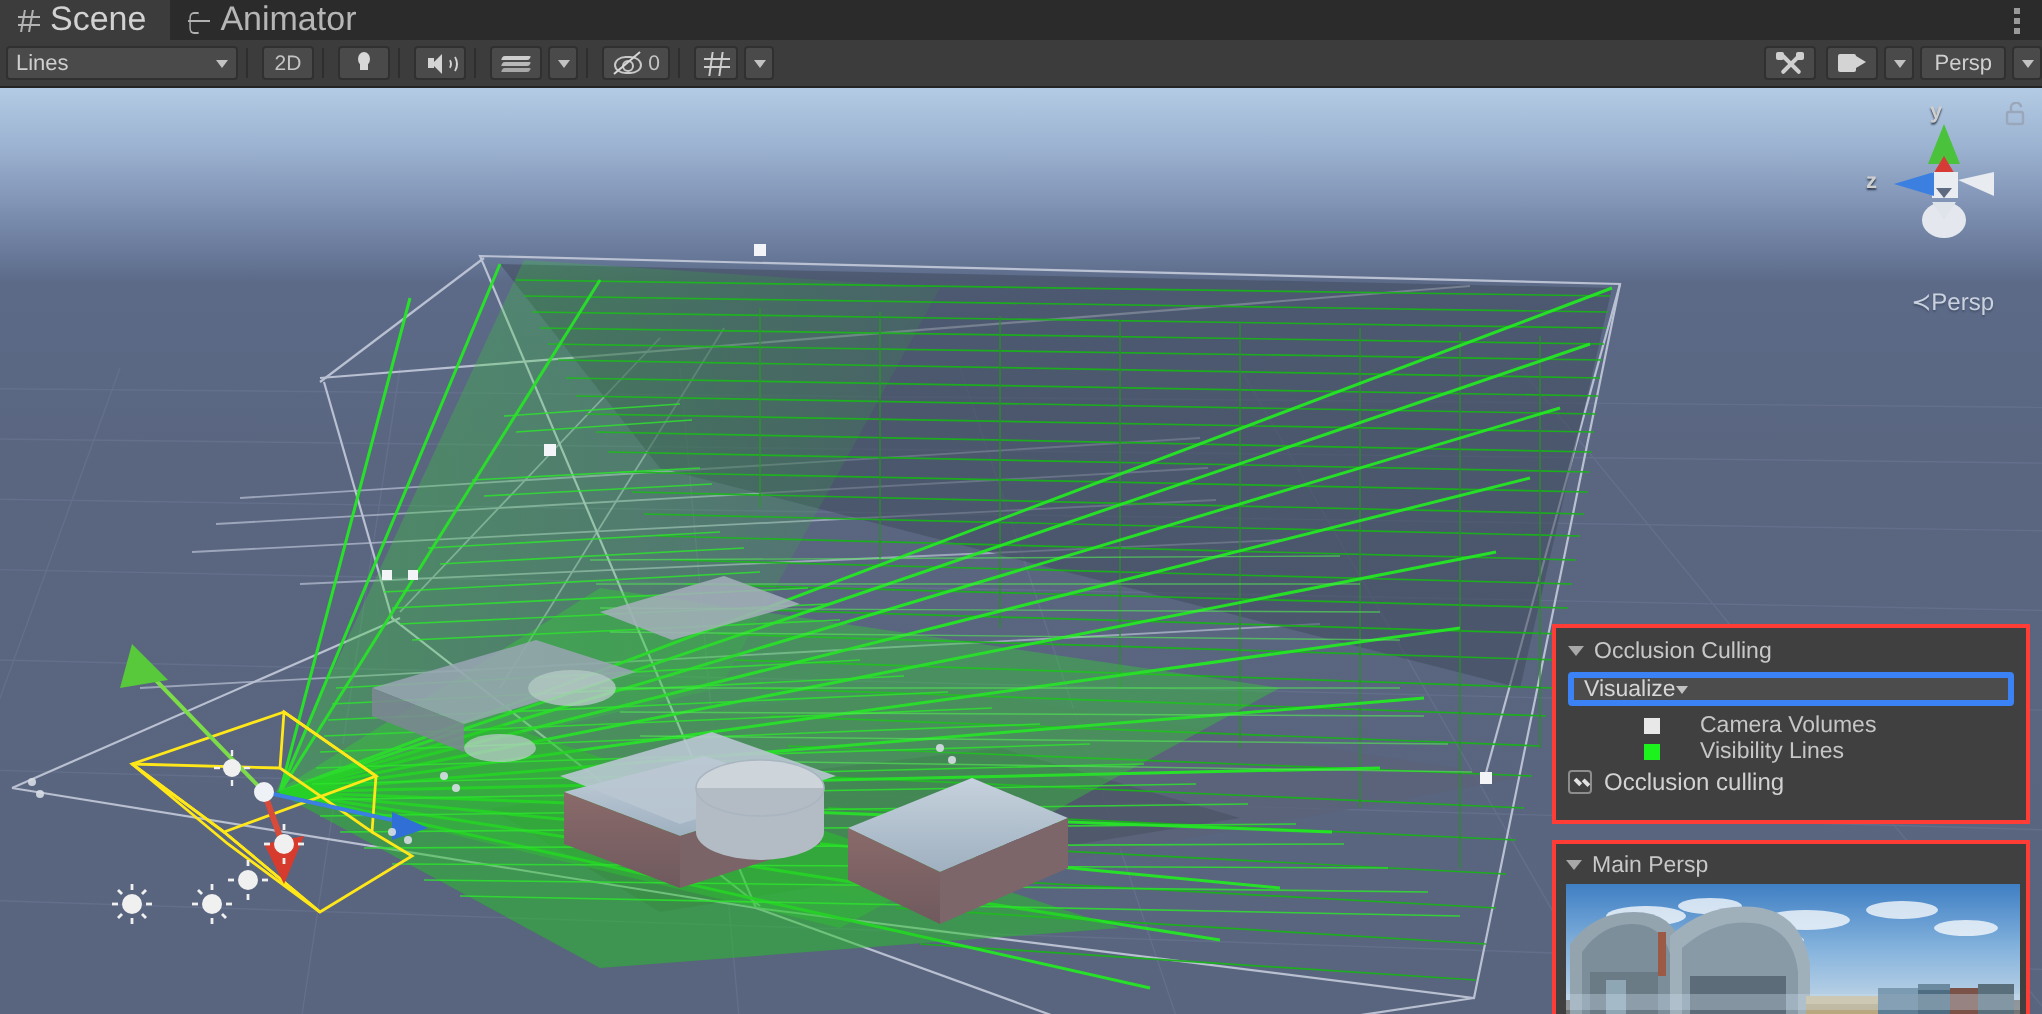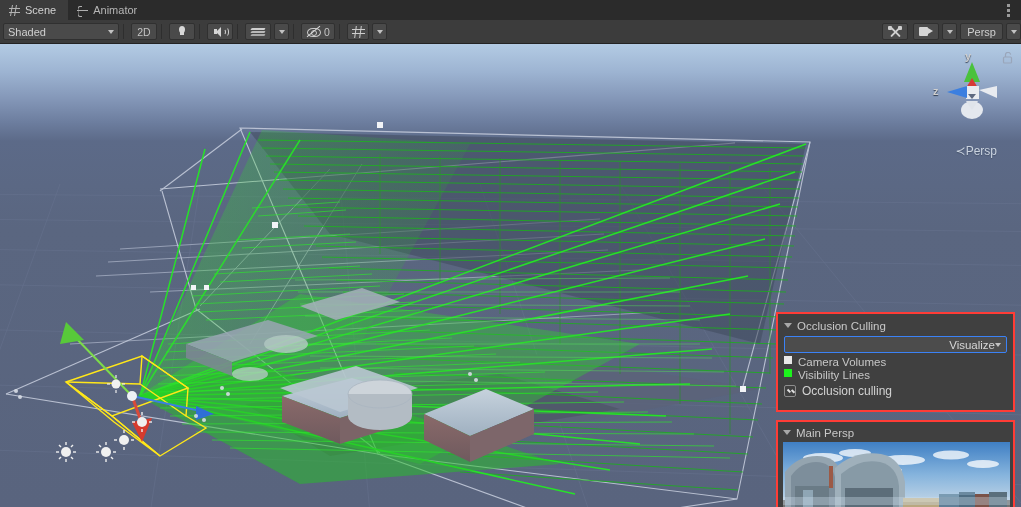--- a/index.html
+++ b/index.html
@@ -5,21 +5,21 @@
   html,body{margin:0;padding:0;background:#1e1e1e;}
   body{width:1021px;height:507px;overflow:hidden;
        font-family:"Liberation Sans","DejaVu Sans",sans-serif;
        -webkit-font-smoothing:antialiased;}
   #app{position:relative;width:1021px;height:507px;overflow:hidden;background:#383838;}
 
   
   .tabbar{position:absolute;left:0;top:0;width:1021px;height:20px;background:#2b2b2b;
           display:flex;align-items:stretch;}
   .tab{display:flex;align-items:center;gap:5px;padding:0 12px 0 9px;height:20px;
-       font-size:11px;color:#b6b6b6;cursor:default;}
+       font-size:17px;color:#b6b6b6;cursor:default;}
   .tab.active{background:#3c3c3c;color:#d2d2d2;}
   .tab .ticon{display:inline-block;width:11px;height:11px;position:relative;opacity:.85;}
   .hash-icon::before,.hash-icon::after{content:"";position:absolute;background:#c8c8c8;}
   .hash-icon::before{left:2px;top:0;width:1px;height:11px;box-shadow:4px 0 0 0 #c8c8c8;transform:skewX(-10deg);}
   .hash-icon::after{left:0;top:3px;width:11px;height:1px;box-shadow:0 4px 0 0 #c8c8c8;}
   .anim-icon::before{content:"";position:absolute;left:0;top:5px;width:11px;height:1px;background:#c8c8c8;}
   .anim-icon::after{content:"";position:absolute;left:0px;top:1px;width:5px;height:9px;
       border-left:1px solid #c8c8c8;border-top:1px solid #c8c8c8;border-bottom:1px solid #c8c8c8;
       border-radius:3px 0 0 3px;transform:scaleX(.8);}
   .tabbar-spacer{flex:1;}
@@ -104,25 +104,25 @@
   .persp{position:absolute;right:24px;top:100px;font-size:12px;color:#c9d2de;text-shadow:0 1px 1px #46536b;}
   .lock{position:absolute;right:8px;top:6px;width:11px;height:12px;}
 
   
   .panel-occ{position:absolute;left:776px;top:268px;width:239px;height:100px;
              border:2px solid #ff3c36;box-sizing:border-box;background:#3d3d3d;}
   .panel-occ .inner{position:absolute;inset:0;background:#404040;padding:4px 6px;box-sizing:border-box;}
   .p-head{display:flex;align-items:center;gap:5px;font-size:11.5px;color:#c8c8c8;height:15px;}
   .tri{width:0;height:0;border-left:4.5px solid transparent;border-right:4.5px solid transparent;
        border-top:5px solid #a8a8a8;}
-  .dd-vis{margin-top:3px;height:17px;background:#4c4c4c;border:1px solid #3b82f6;border-radius:2px;
-          display:flex;align-items:center;justify-content:flex-end;padding:0 5px;box-sizing:border-box;}
+  .dd-vis{margin-top:3px;height:17px;background:#4c4c4c;border:3px solid #3b82f6;border-radius:2px;
+          display:flex;align-items:center;justify-content:flex-start;padding:0 5px;box-sizing:border-box;}
   .dd-vis .lbl{font-size:11.5px;color:#d6d6d6;}
   .legend{margin-top:3px;}
-  .leg-row{display:flex;align-items:flex-start;gap:6px;height:13px;}
+  .leg-row{display:flex;align-items:center;gap:20px;height:13px;margin-left:38px;}
   .sw{width:8px;height:8px;display:inline-block;flex:0 0 auto;}
   .leg-row .txt{font-size:11.5px;color:#c6c6c6;}
   .cb-row{display:flex;align-items:center;gap:6px;margin-top:2px;}
   .cb{width:12px;height:12px;background:#404040;border:1px solid #8d8d8d;border-radius:2px;
       position:relative;box-sizing:border-box;}
   .cb::after{content:"";position:absolute;left:2px;top:4px;width:4px;height:1.8px;background:#e0e0e0;
       transform:rotate(45deg);box-shadow:3.2px -2.6px 0 0 #e0e0e0;}
   .cb-row .txt{font-size:12px;color:#d2d2d2;}
 
   .panel-cam{position:absolute;left:776px;top:376px;width:239px;height:127px;
@@ -148,21 +148,21 @@
     <div class="tabbar-spacer"></div>
     <div class="kebab">
       <i></i>
         <i></i>
         <i></i>
     </div>
   </div>
 
   <div class="toolbar">
     <div class="tb-btn shaded-dd">
-      <span class="lbl">Shaded</span>
+      <span class="lbl">Lines</span>
       <span class="caret"></span>
     </div>
     <div class="sep"></div>
     <div class="tb-btn btn-2d">
       <span>2D</span>
     </div>
     <div class="sep"></div>
     <div class="tb-btn btn-ico">
       <span class="bulb">
           <i class="b1"></i>

